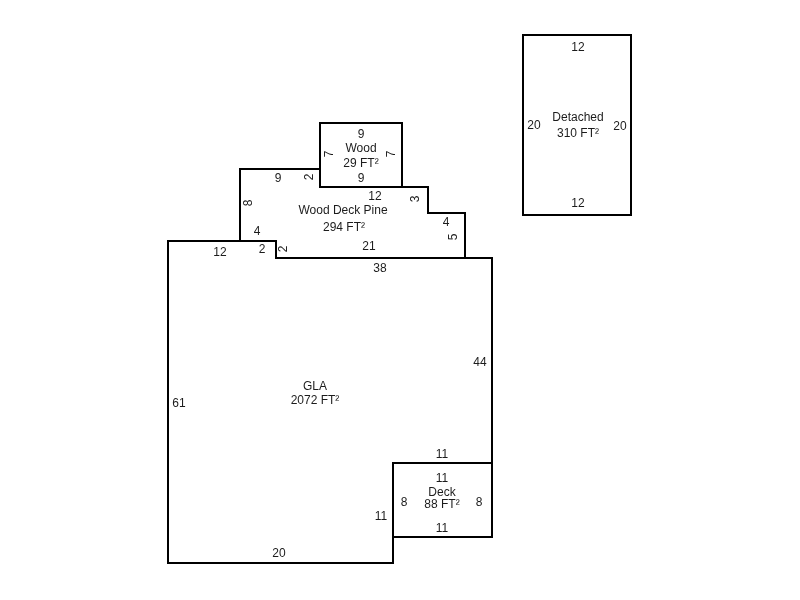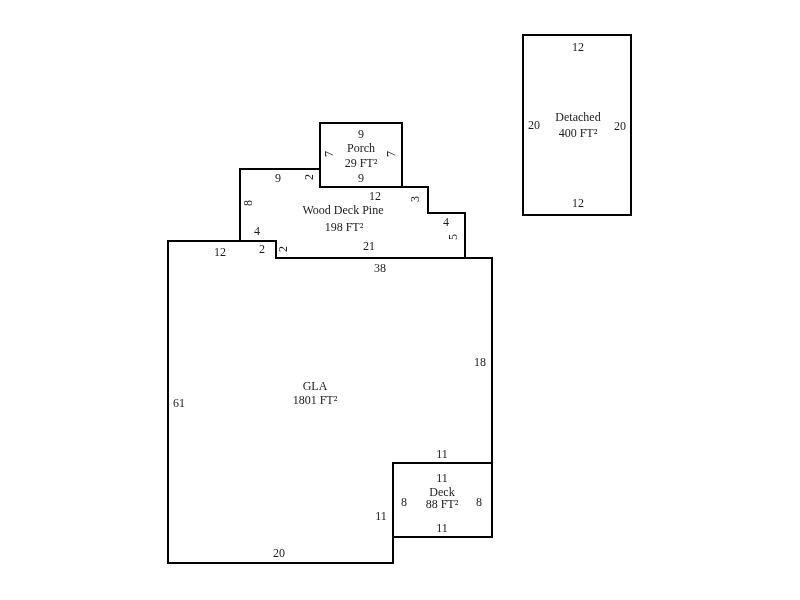--- a/index.html
+++ b/index.html
@@ -1,21 +1,21 @@
 <!DOCTYPE html>
 <html><head>
 <meta charset="utf-8">
 <style>
   html,body { margin:0; padding:0; background:#ffffff; }
   #sketch {
     position:relative;
     width:800px; height:600px;
     background:#ffffff;
     overflow:hidden;
-    font-family:Liberation Serif, serif;
+    font-family:Liberation Sans, sans-serif;
     border-radius:18px;
   }
   #outlines { position:absolute; left:0; top:0; }
   .lbl {
     position:absolute;
     transform:translate(-50%,-50%);
     font-size:12px;
     line-height:1;
     color:#1c1c1c;
     white-space:nowrap;
@@ -36,52 +36,52 @@
 
     <rect x="320" y="123" width="82" height="64" fill="#ffffff" stroke="#000000" stroke-width="2"></rect>
 
     <rect x="393" y="463" width="99" height="74" fill="#ffffff" stroke="#000000" stroke-width="2"></rect>
 
     <rect x="523" y="35" width="108" height="180" fill="#ffffff" stroke="#000000" stroke-width="2"></rect>
   </svg>
 
   <div class="lbl" style="left:578px;top:47px">12</div>
   <div class="lbl" style="left:578px;top:117px">Detached</div>
-  <div class="lbl" style="left:578px;top:133px">400 FT²</div>
+  <div class="lbl" style="left:578px;top:133px">310 FT²</div>
   <div class="lbl" style="left:534px;top:125px">20</div>
   <div class="lbl" style="left:620px;top:126px">20</div>
   <div class="lbl" style="left:578px;top:203px">12</div>
 
   <div class="lbl" style="left:361px;top:134px">9</div>
-  <div class="lbl" style="left:361px;top:148px">Porch</div>
+  <div class="lbl" style="left:361px;top:148px">Wood</div>
   <div class="lbl" style="left:361px;top:163px">29 FT²</div>
   <div class="lbl" style="left:361px;top:178px">9</div>
   <div class="lbl rot" style="left:329px;top:154px">7</div>
   <div class="lbl rot" style="left:391px;top:154px">7</div>
 
   <div class="lbl" style="left:278px;top:178px">9</div>
   <div class="lbl rot" style="left:309px;top:177px">2</div>
   <div class="lbl" style="left:375px;top:196px">12</div>
   <div class="lbl" style="left:343px;top:210px">Wood Deck Pine</div>
-  <div class="lbl" style="left:344px;top:227px">198 FT²</div>
+  <div class="lbl" style="left:344px;top:227px">294 FT²</div>
   <div class="lbl rot" style="left:415px;top:199px">3</div>
   <div class="lbl" style="left:446px;top:222px">4</div>
   <div class="lbl rot" style="left:453px;top:237px">5</div>
   <div class="lbl" style="left:369px;top:246px">21</div>
   <div class="lbl rot" style="left:283px;top:249px">2</div>
   <div class="lbl" style="left:257px;top:231px">4</div>
   <div class="lbl rot" style="left:248px;top:203px">8</div>
 
   <div class="lbl" style="left:220px;top:252px">12</div>
   <div class="lbl" style="left:262px;top:249px">2</div>
   <div class="lbl" style="left:380px;top:268px">38</div>
-  <div class="lbl" style="left:480px;top:362px">18</div>
+  <div class="lbl" style="left:480px;top:362px">44</div>
   <div class="lbl" style="left:179px;top:403px">61</div>
   <div class="lbl" style="left:315px;top:386px">GLA</div>
-  <div class="lbl" style="left:315px;top:400px">1801 FT²</div>
+  <div class="lbl" style="left:315px;top:400px">2072 FT²</div>
   <div class="lbl" style="left:442px;top:454px">11</div>
   <div class="lbl" style="left:381px;top:516px">11</div>
   <div class="lbl" style="left:279px;top:553px">20</div>
 
   <div class="lbl" style="left:442px;top:478px">11</div>
   <div class="lbl" style="left:442px;top:492px">Deck</div>
   <div class="lbl" style="left:404px;top:502px">8</div>
   <div class="lbl" style="left:479px;top:502px">8</div>
   <div class="lbl" style="left:442px;top:504px">88 FT²</div>
   <div class="lbl" style="left:442px;top:528px">11</div>

